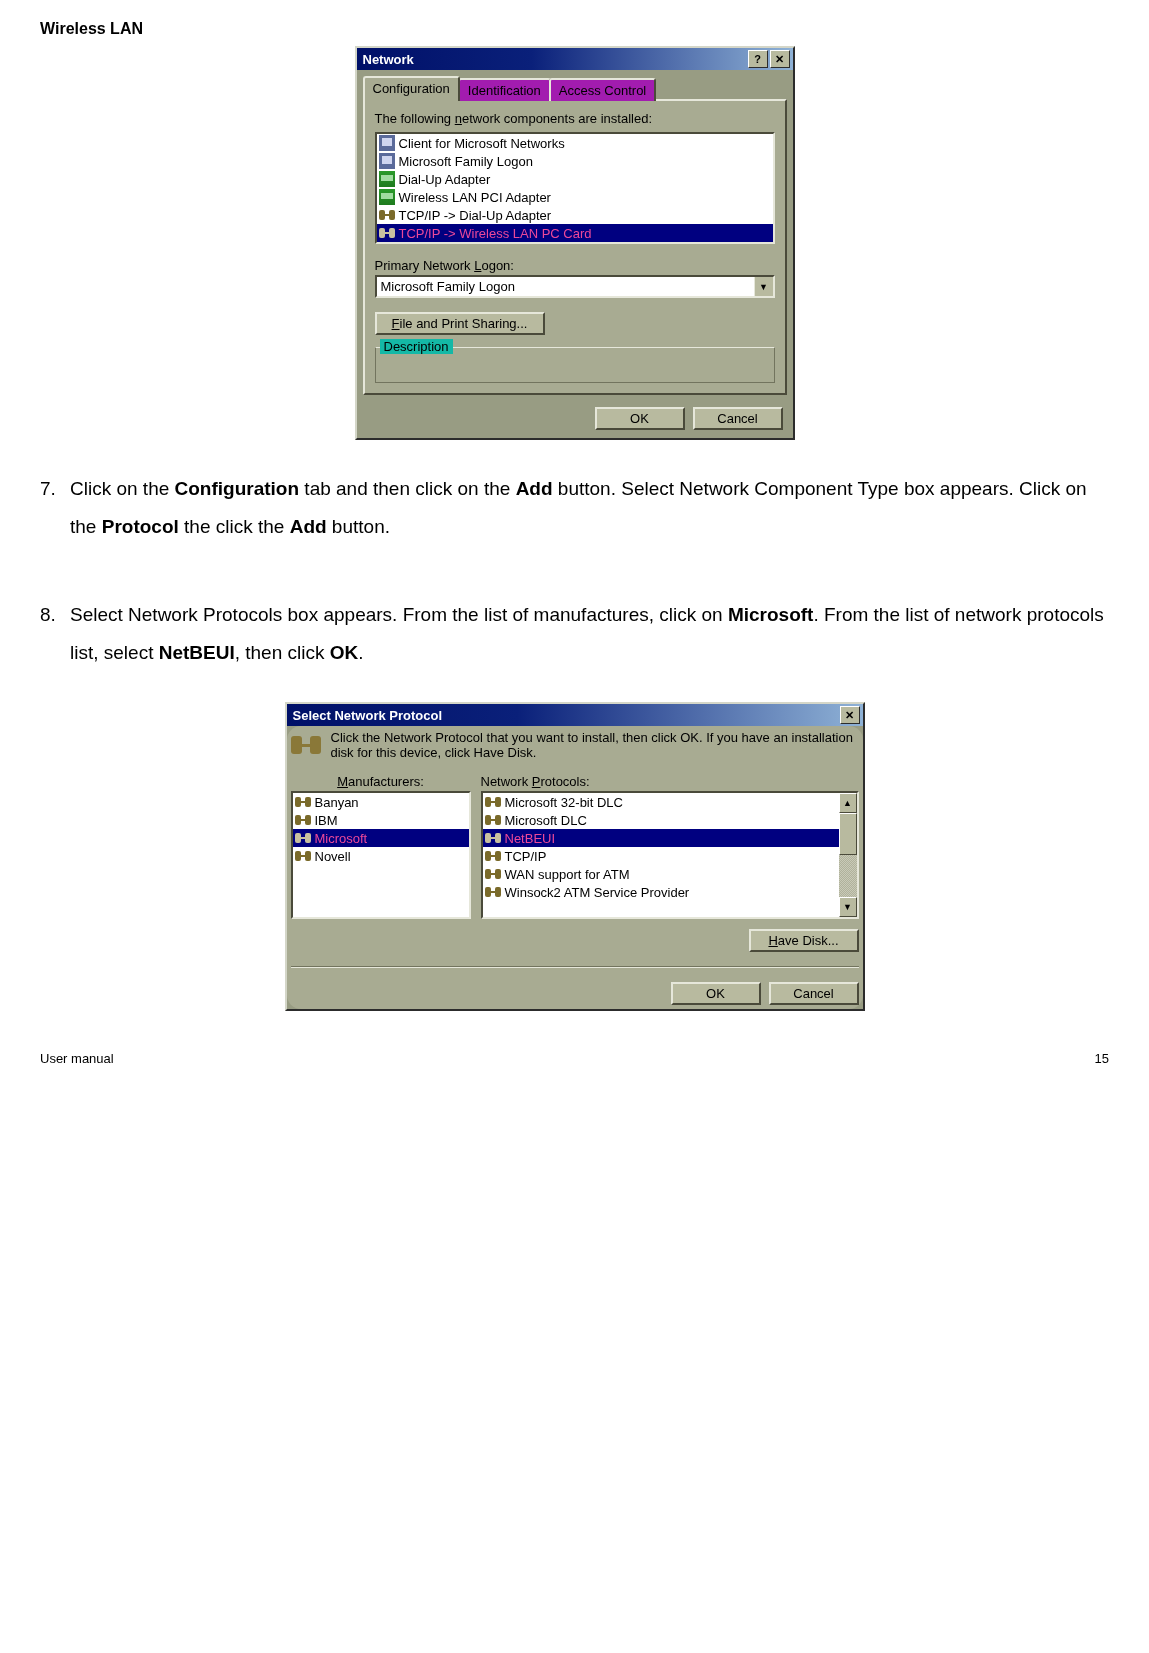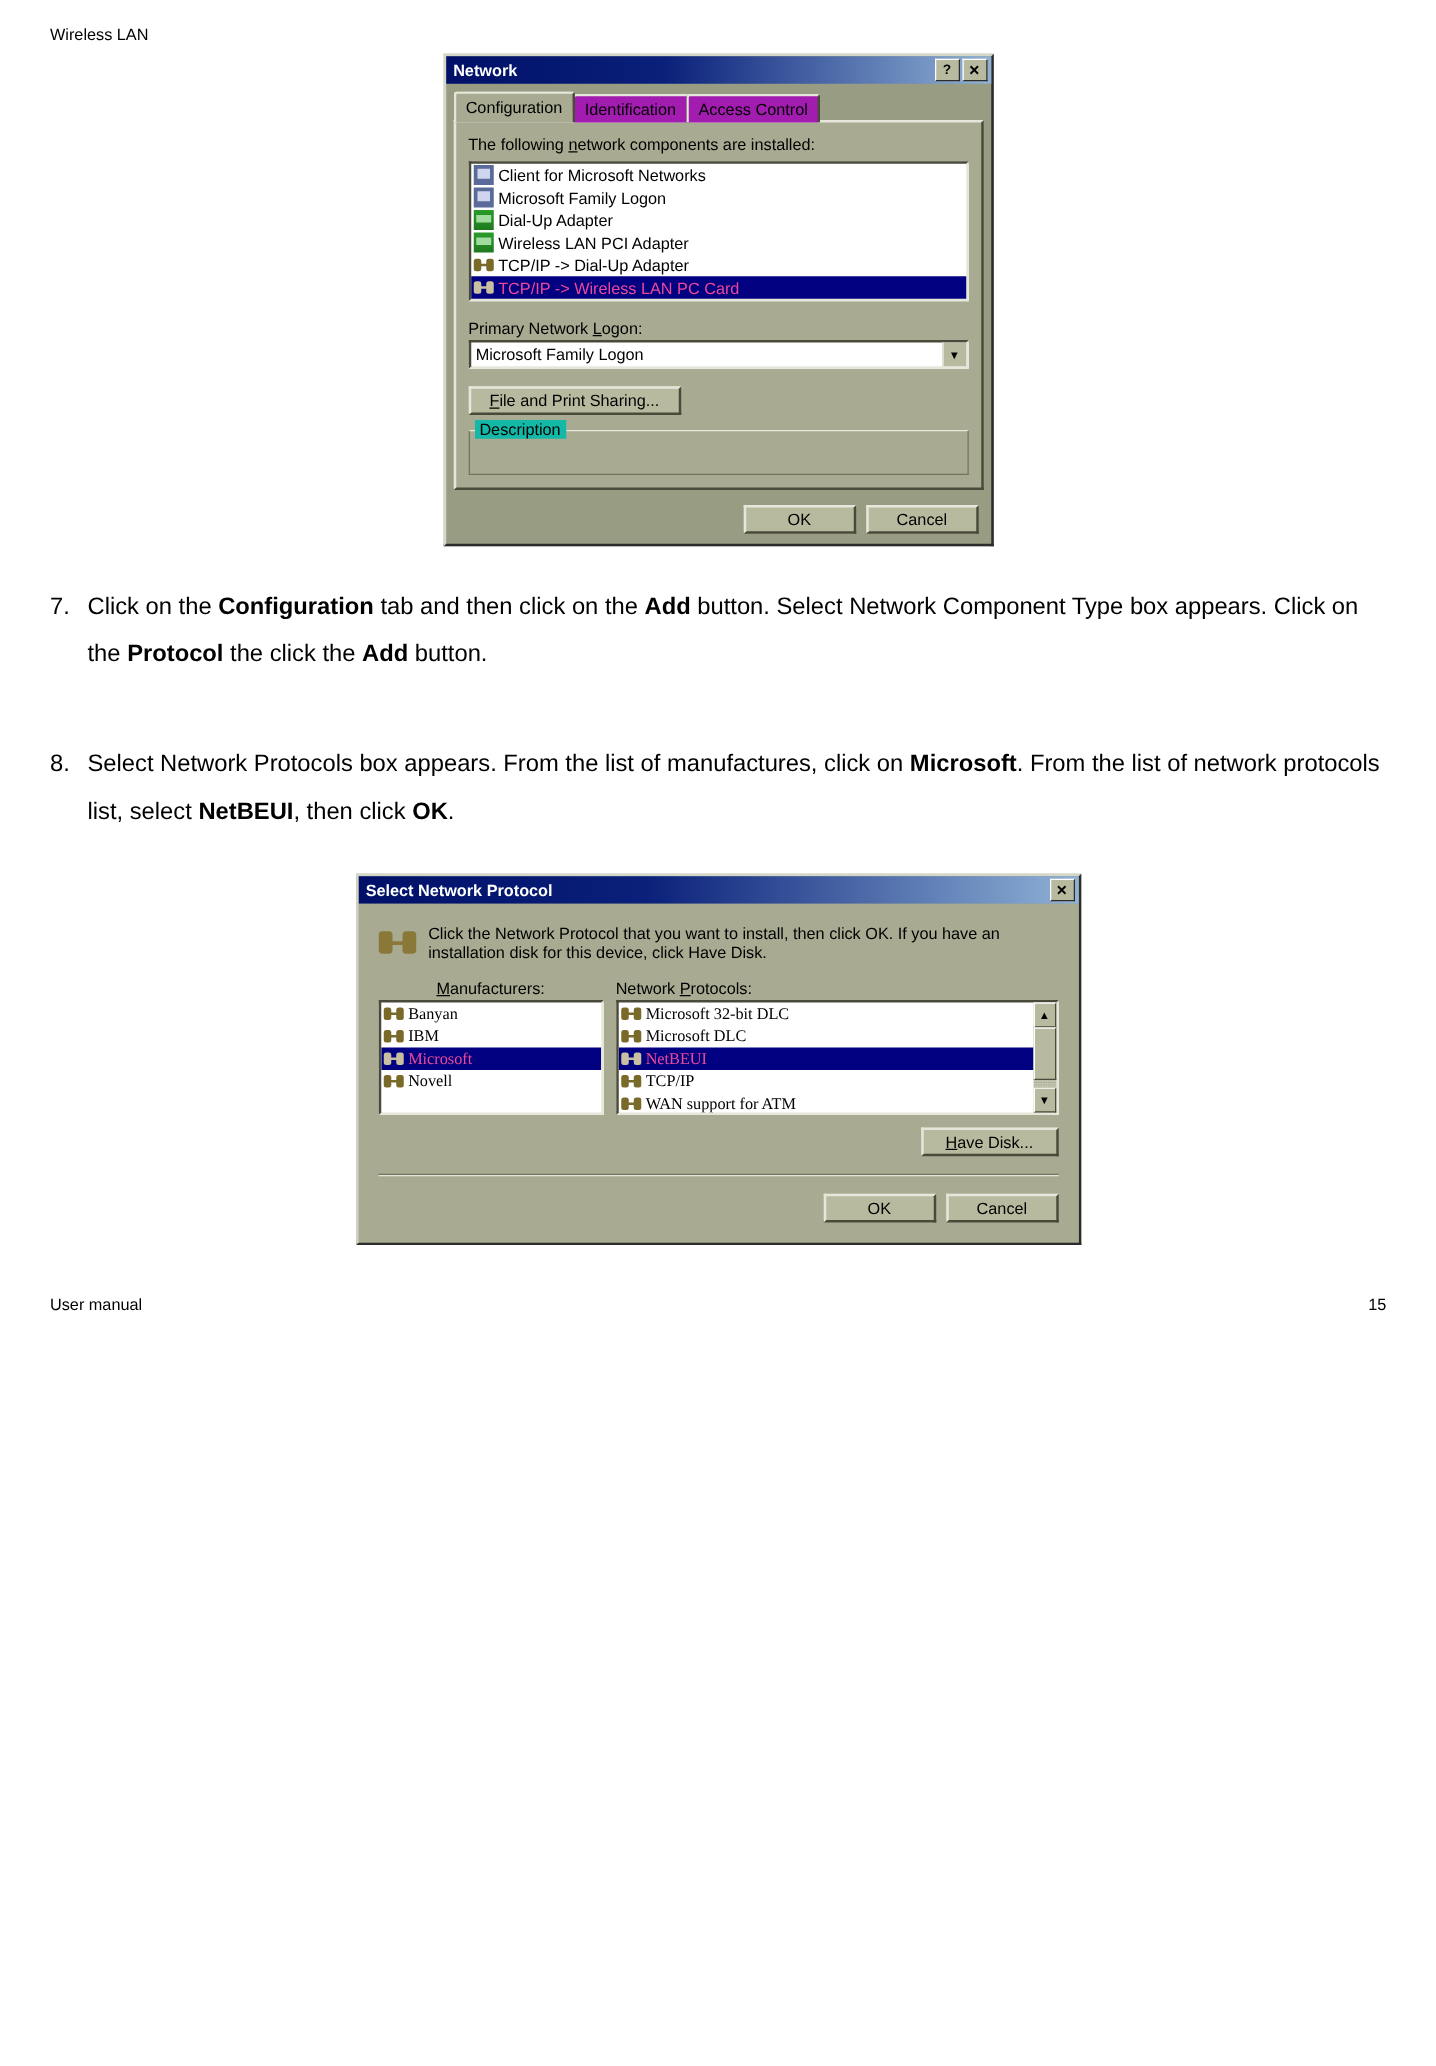--- a/index.html
+++ b/index.html
@@ -5,22 +5,23 @@
   body {
     margin: 0;
     padding: 20px 40px;
     font-family: Arial, Helvetica, sans-serif;
     font-size: 19px;
     color: #000;
     background: #fff;
     width: 1069px;
   }
   .page-header {
-    font-size: 13px;
+    font-size: 16px;
     margin-bottom: 8px;
+    font-weight: bold;
   }
   .page-footer {
     margin-top: 40px;
     font-size: 13px;
     display: flex;
     justify-content: space-between;
   }
   .instruction {
     margin: 30px 0;
     line-height: 2;
@@ -196,28 +197,28 @@
     border-left:1px solid #e6e7da;
     display:flex; align-items:center; justify-content:center;
     font-size:9px;
   }
 
   .btn-row { display:flex; justify-content:flex-end; gap:8px; padding:6px 10px 8px 10px; }
   .u { text-decoration: underline; }
 
   
   .d2 { width:580px; }
-  .d2-body { padding:16px; }
+  .d2-body { padding:4px;border-radius:14px; }
   .d2-top { display:flex; gap:10px; margin-bottom:14px; }
   .d2-lists { display:flex; gap:10px; }
   .d2-col { display:flex; flex-direction:column; }
   .d2-col .lbl { margin-bottom:2px; }
   .d2-list1 { width:180px;text-align:center; }
   .d2-list2 { flex:1; }
-  .d2-listbox { height:92px; display:flex;font-family:Liberation Serif, serif; }
+  .d2-listbox { height:128px; display:flex; }
   .d2-listbox .rows { flex:1; overflow:hidden; }
   .hr { border:0; border-top:1px solid #72745e; border-bottom:1px solid #e6e7da; margin:14px 0; }
 </style>
 </head>
 <body>
 
 <div class="page-header">Wireless LAN</div>
 
 <div class="dialog-wrapper">
   <div class="win-dialog" style="width:440px;">

